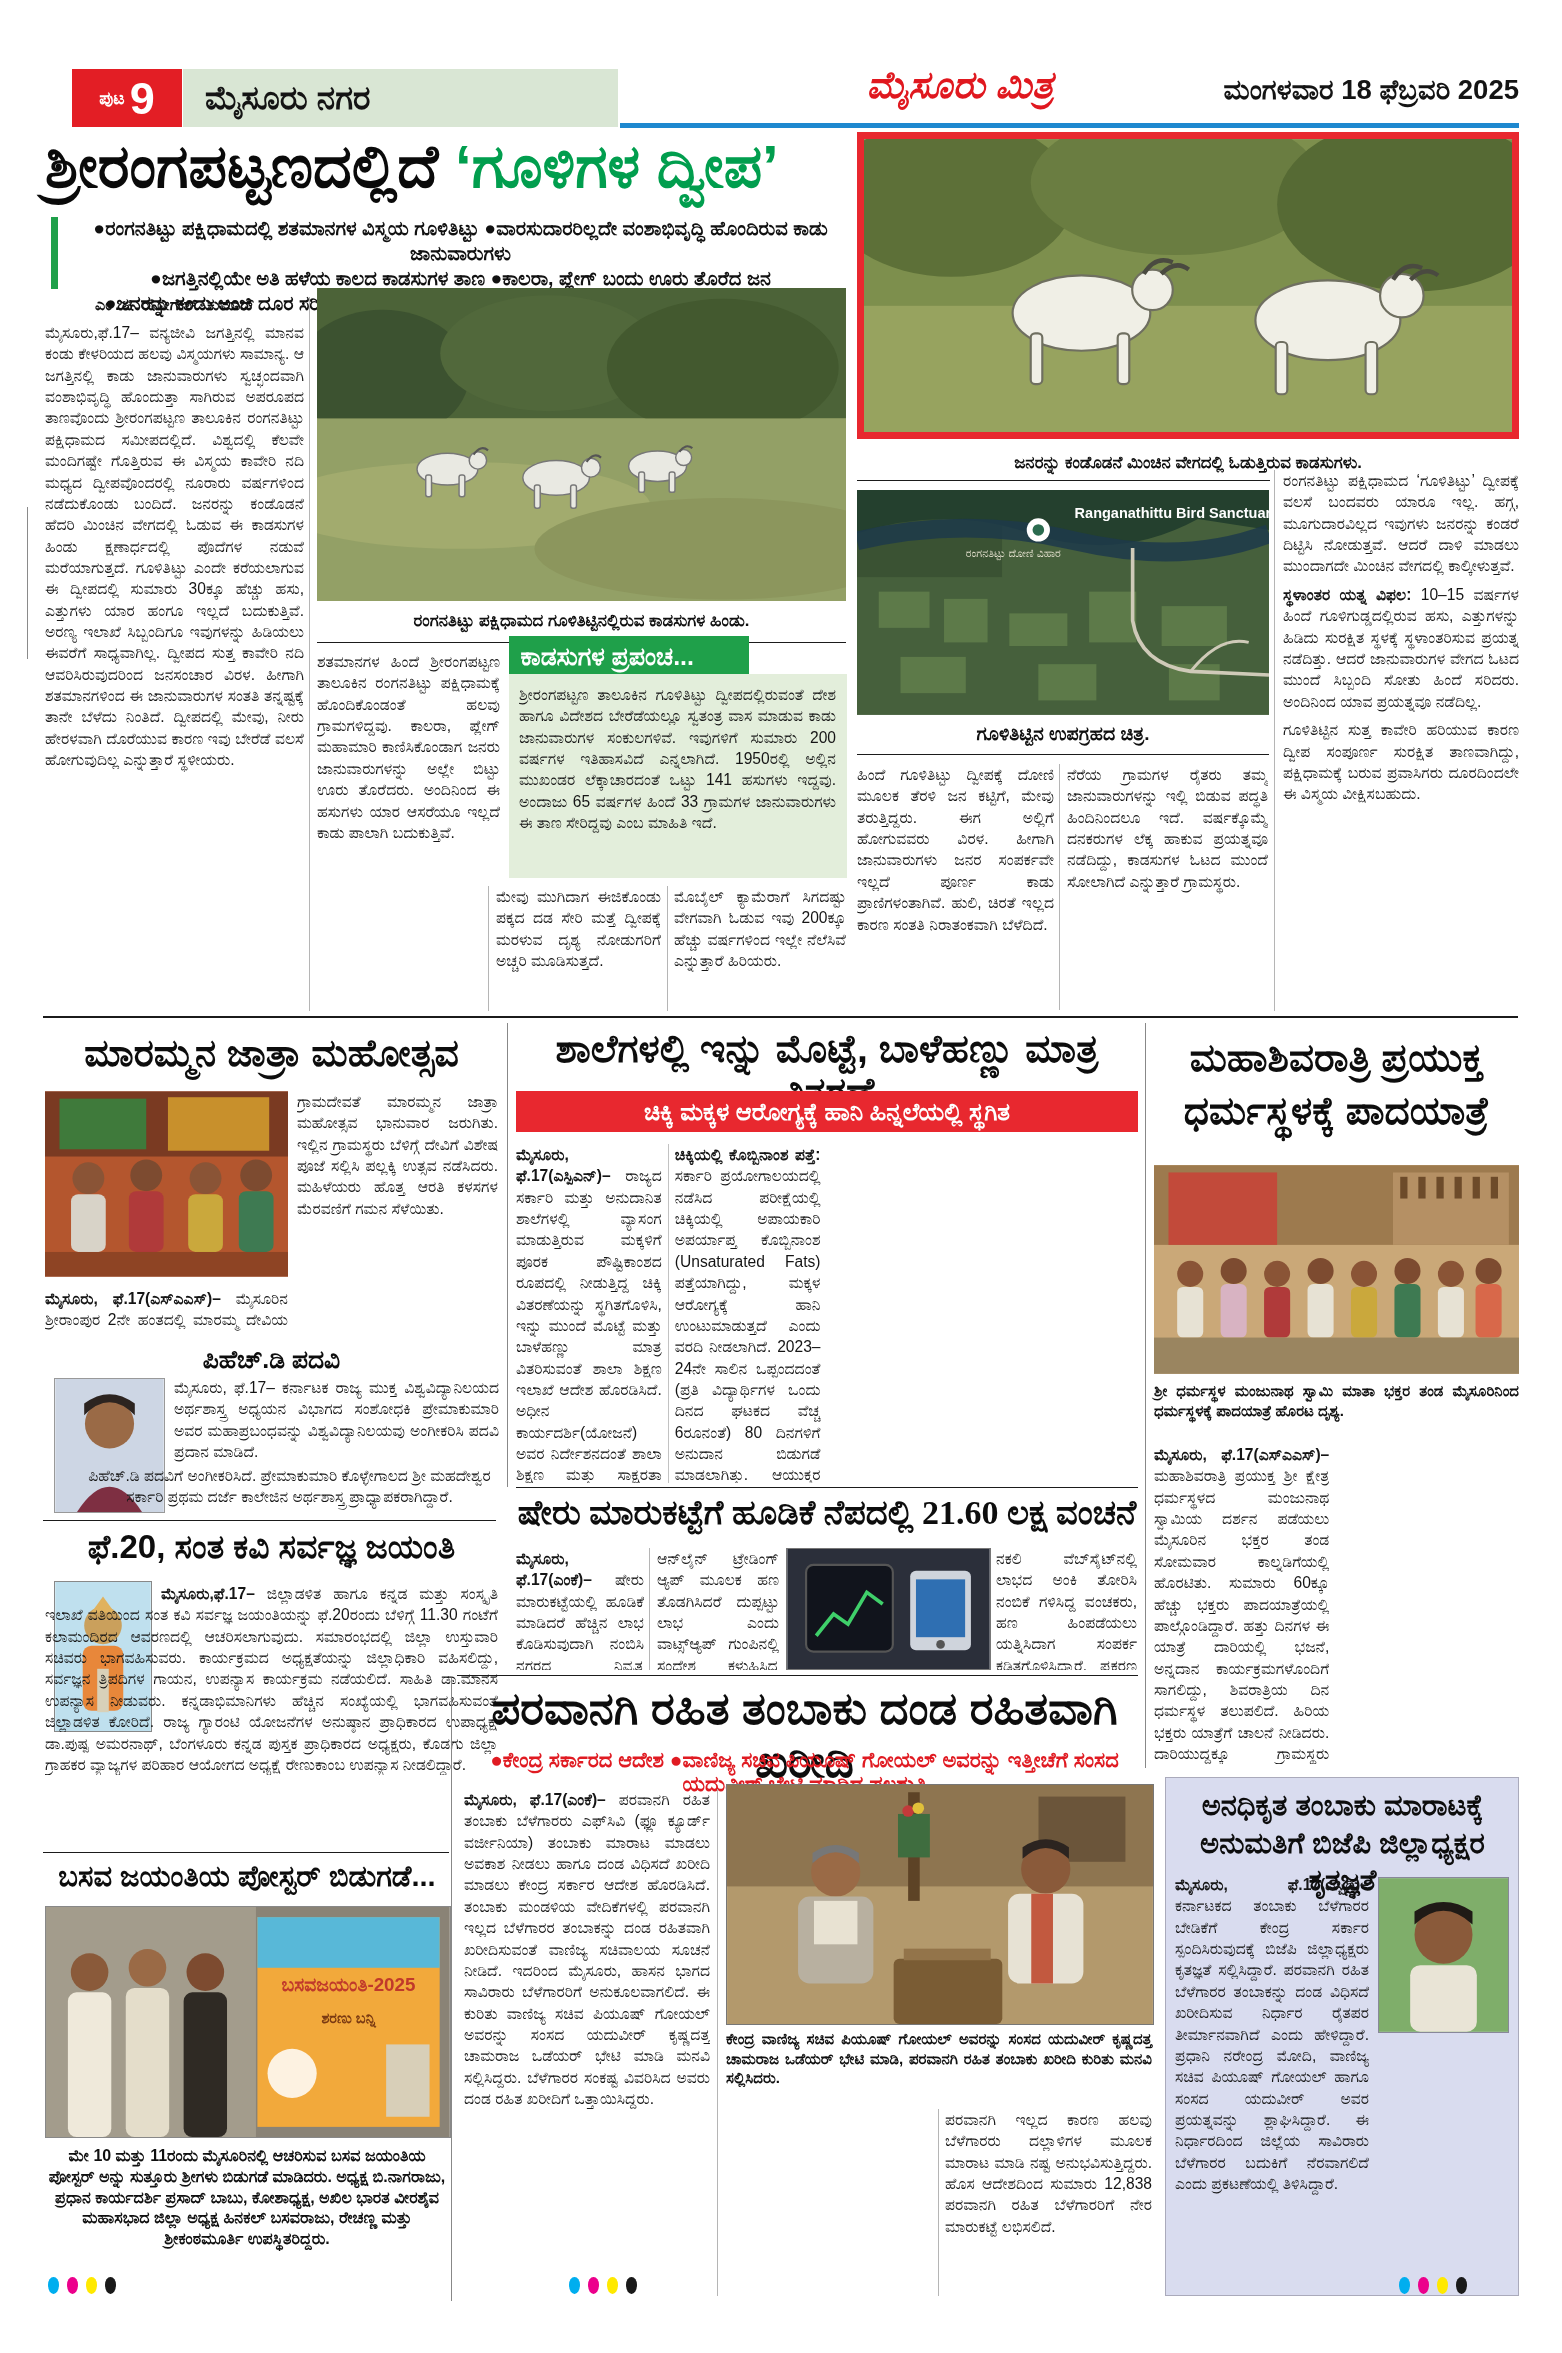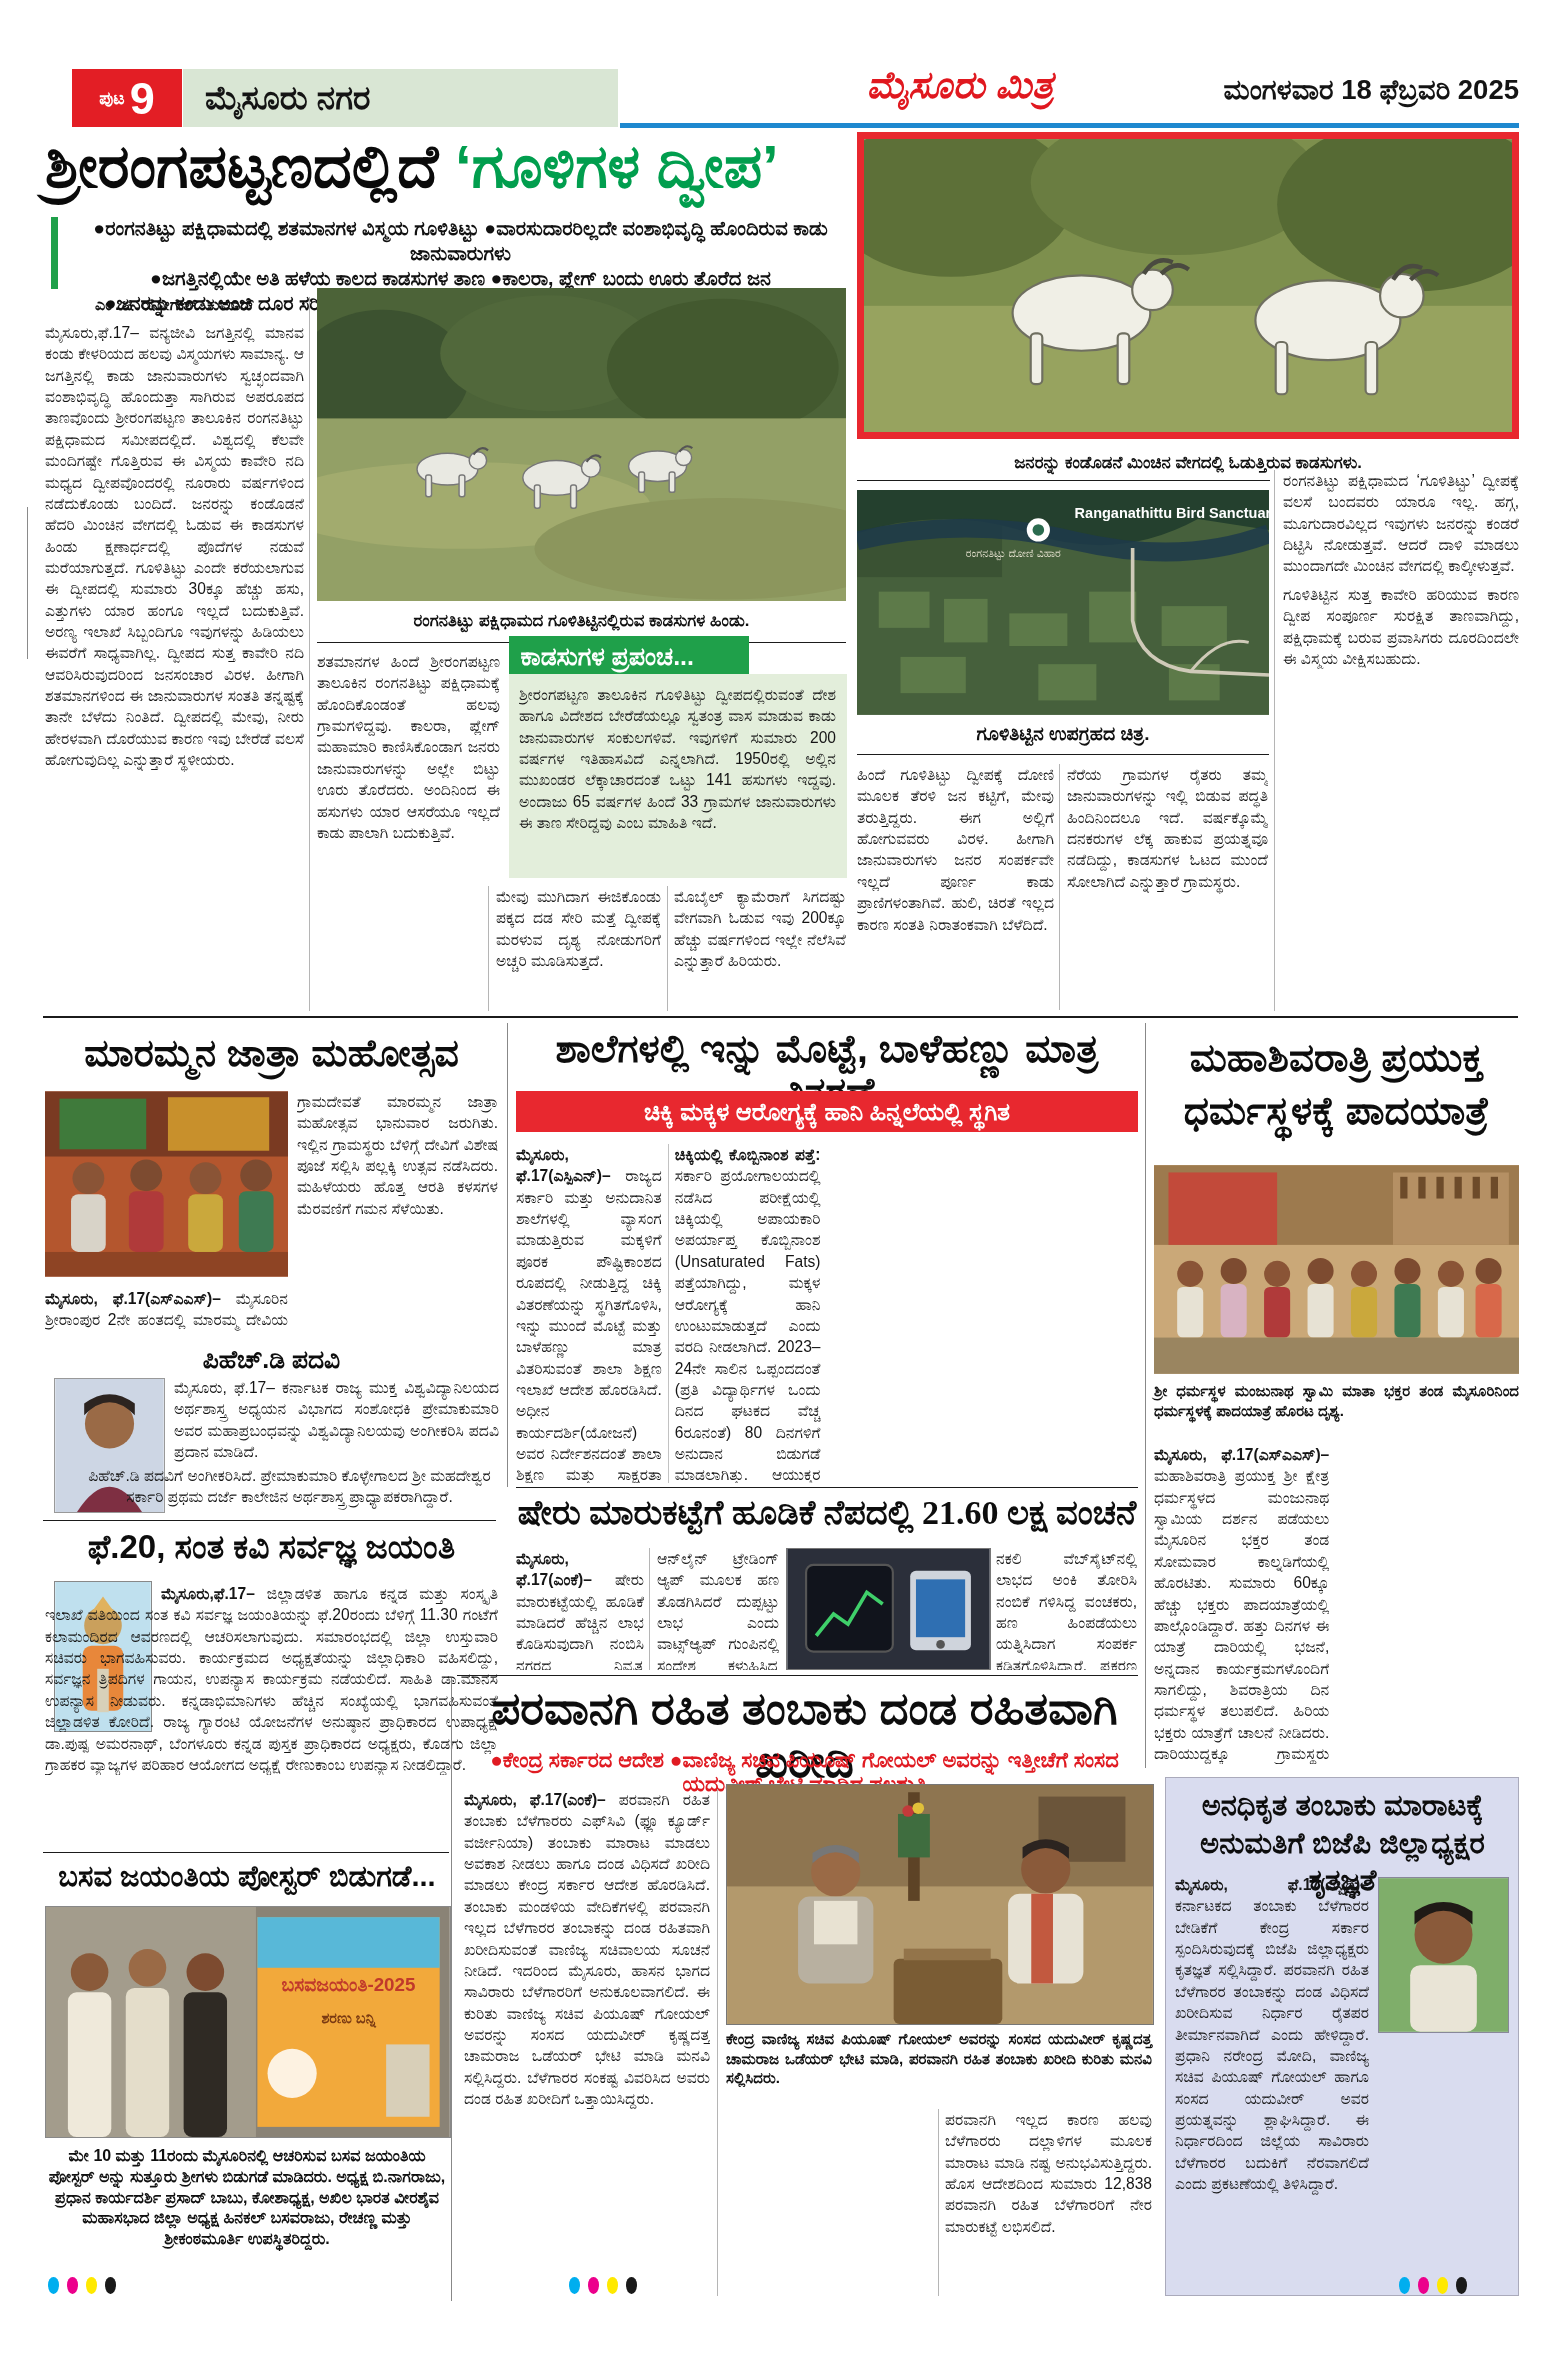--- a/index.html
+++ b/index.html
@@ -152,20 +152,24 @@
   <div class="abs cap" style="left:857px;top:722px;width:412px;font-size:19px;">ಗೂಳಿತಿಟ್ಟಿನ ಉಪಗ್ರಹದ ಚಿತ್ರ.</div>
   <div class="hrule" style="left:857px;top:754px;width:412px;height:1.4px;"></div>
 
   <div class="abs bt" style="left:857px;top:764px;width:197px;height:246px;">ಹಿಂದೆ ಗೂಳಿತಿಟ್ಟು ದ್ವೀಪಕ್ಕೆ ದೋಣಿ ಮೂಲಕ ತೆರಳಿ ಜನ ಕಟ್ಟಿಗೆ, ಮೇವು ತರುತ್ತಿದ್ದರು. ಈಗ ಅಲ್ಲಿಗೆ ಹೋಗುವವರು ವಿರಳ. ಹೀಗಾಗಿ ಜಾನುವಾರುಗಳು ಜನರ ಸಂಪರ್ಕವೇ ಇಲ್ಲದೆ ಪೂರ್ಣ ಕಾಡು ಪ್ರಾಣಿಗಳಂತಾಗಿವೆ. ಹುಲಿ, ಚಿರತೆ ಇಲ್ಲದ ಕಾರಣ ಸಂತತಿ ನಿರಾತಂಕವಾಗಿ ಬೆಳೆದಿದೆ.</div>
   <div class="vrule" style="left:1059px;top:764px;height:246px;"></div>
   <div class="abs bt" style="left:1067px;top:764px;width:201px;height:246px;">ನೆರೆಯ ಗ್ರಾಮಗಳ ರೈತರು ತಮ್ಮ ಜಾನುವಾರುಗಳನ್ನು ಇಲ್ಲಿ ಬಿಡುವ ಪದ್ಧತಿ ಹಿಂದಿನಿಂದಲೂ ಇದೆ. ವರ್ಷಕ್ಕೊಮ್ಮೆ ದನಕರುಗಳ ಲೆಕ್ಕ ಹಾಕುವ ಪ್ರಯತ್ನವೂ ನಡೆದಿದ್ದು, ಕಾಡಸುಗಳ ಓಟದ ಮುಂದೆ ಸೋಲಾಗಿದೆ ಎನ್ನುತ್ತಾರೆ ಗ್ರಾಮಸ್ಥರು.</div>
 
   <div class="vrule" style="left:1274px;top:470px;height:541px;"></div>
   <div class="abs" style="left:1283px;top:470px;width:236px;height:541px;overflow:hidden;">
     <p class="bt" style="margin:0 0 7.2px 0;">ರಂಗನತಿಟ್ಟು ಪಕ್ಷಿಧಾಮದ ‘ಗೂಳಿತಿಟ್ಟು’ ದ್ವೀಪಕ್ಕೆ ವಲಸೆ ಬಂದವರು ಯಾರೂ ಇಲ್ಲ. ಹಗ್ಗ, ಮೂಗುದಾರವಿಲ್ಲದ ಇವುಗಳು ಜನರನ್ನು ಕಂಡರೆ ದಿಟ್ಟಿಸಿ ನೋಡುತ್ತವೆ. ಆದರೆ ದಾಳಿ ಮಾಡಲು ಮುಂದಾಗದೇ ಮಿಂಚಿನ ವೇಗದಲ್ಲಿ ಕಾಲ್ಕೀಳುತ್ತವೆ.</p>
+    <p class="bt" style="margin:0 0 7.2px 0;">
+      <b>ಸ್ಥಳಾಂತರ ಯತ್ನ ವಿಫಲ:</b>
+      <span>10–15 ವರ್ಷಗಳ ಹಿಂದೆ ಗೂಳಿಗುಡ್ಡದಲ್ಲಿರುವ ಹಸು, ಎತ್ತುಗಳನ್ನು ಹಿಡಿದು ಸುರಕ್ಷಿತ ಸ್ಥಳಕ್ಕೆ ಸ್ಥಳಾಂತರಿಸುವ ಪ್ರಯತ್ನ ನಡೆದಿತ್ತು. ಆದರೆ ಜಾನುವಾರುಗಳ ವೇಗದ ಓಟದ ಮುಂದೆ ಸಿಬ್ಬಂದಿ ಸೋತು ಹಿಂದೆ ಸರಿದರು. ಅಂದಿನಿಂದ ಯಾವ ಪ್ರಯತ್ನವೂ ನಡೆದಿಲ್ಲ.</span>
+    </p>
     <p class="bt" style="margin:0;">ಗೂಳಿತಿಟ್ಟಿನ ಸುತ್ತ ಕಾವೇರಿ ಹರಿಯುವ ಕಾರಣ ದ್ವೀಪ ಸಂಪೂರ್ಣ ಸುರಕ್ಷಿತ ತಾಣವಾಗಿದ್ದು, ಪಕ್ಷಿಧಾಮಕ್ಕೆ ಬರುವ ಪ್ರವಾಸಿಗರು ದೂರದಿಂದಲೇ ಈ ವಿಸ್ಮಯ ವೀಕ್ಷಿಸಬಹುದು.</p>
   </div>
 
   <div class="hrule" style="left:43px;top:1016px;width:1475px;height:2.2px;"></div>
   <div class="vrule" style="left:507px;top:1023px;height:464px;background:#888;"></div>
   <div class="vrule" style="left:1145px;top:1023px;height:745px;background:#888;"></div>
 
   <div class="abs h2" style="left:45px;top:1032px;width:453px;font-size:38px;">ಮಾರಮ್ಮನ ಜಾತ್ರಾ ಮಹೋತ್ಸವ</div>
   <div class="photo" style="left:45px;top:1091px;width:243px;height:186px;">
     <svg width="243" height="186" viewBox="0 0 336 256">

